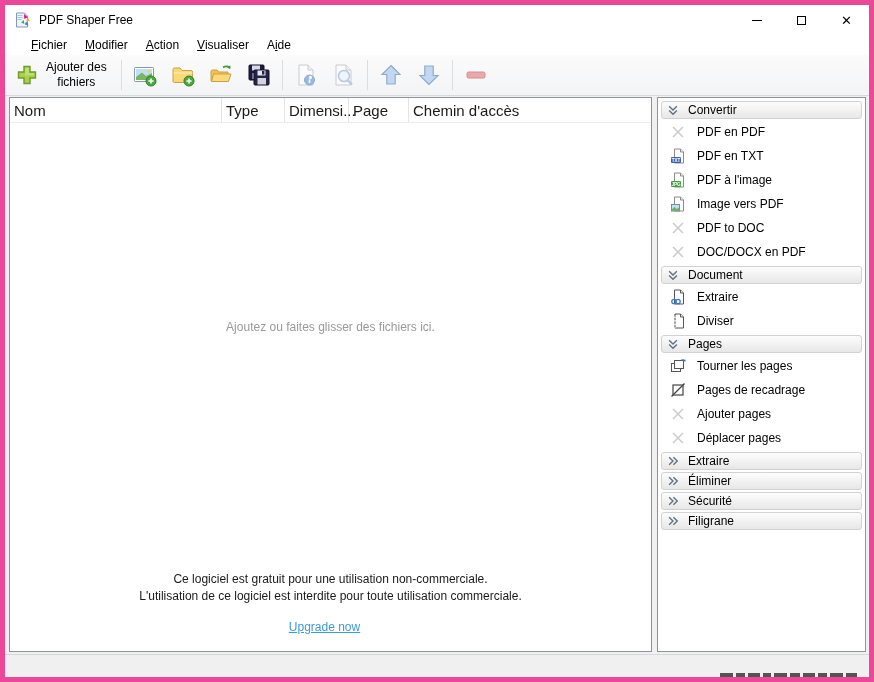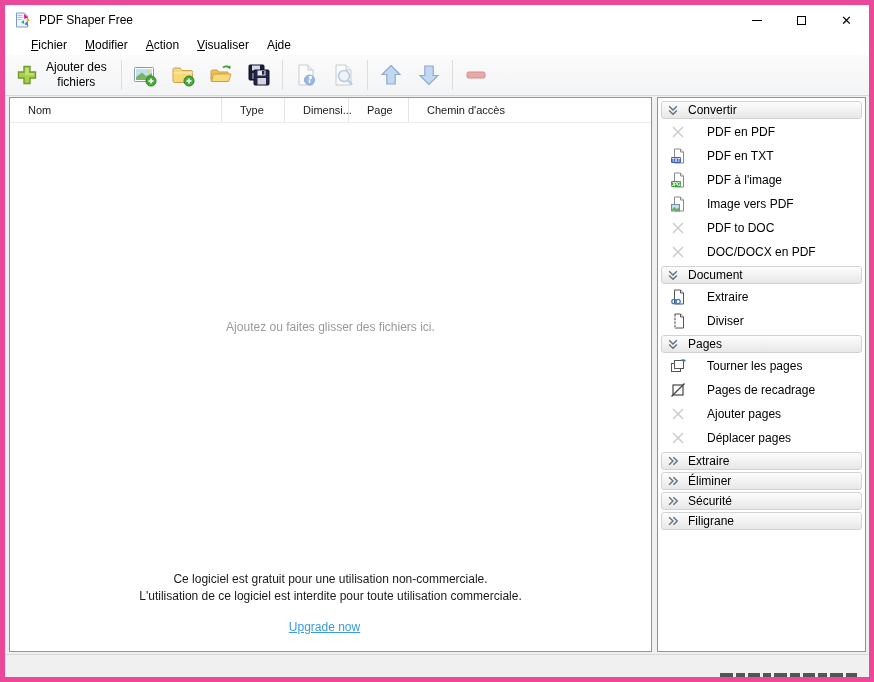--- a/index.html
+++ b/index.html
@@ -27,34 +27,34 @@
   .tb-add-label { font-size:12px; color:#000; text-align:center; line-height:1.25; }
   .tb-sep { width:1px; height:30px; background:#dcdddf; margin:0 4px; flex:0 0 auto; }
   .tb-icon { width:24px; height:24px; margin:0 7px; flex:0 0 auto; cursor:pointer; }
   .tb-icon.dim { opacity:.5; }
   .tb-icon.dim2 { opacity:.85; }
 
   
   .content { flex:1 1 auto; display:flex; padding:1px 3px 2px 4px; background:#f0f0f0; min-height:0; }
   .file-panel { width:643px; background:#fff; border:1px solid #8f949a; position:relative; flex:0 0 auto; }
   .table-header { display:flex; height:25px; border-bottom:1px solid #ececec; }
-  .th { font-size:11px; color:#1a1a1a; display:flex; align-items:center; padding-left:18px; border-right:1px solid #e4e4e4; height:100%; }
+  .th { font-size:15px; color:#1a1a1a; display:flex; align-items:center; padding-left:4px; border-right:1px solid #e4e4e4; height:100%; }
   .th.nom { width:212px; } .th.type { width:63px; } .th.dim { width:64px; } .th.page { width:60px; }
   .th.chemin { flex:1; border-right:none; }
   .empty-hint { position:absolute; top:222px; left:0; right:0; text-align:center; font-size:12px; color:#9a9a9a; }
   .notice { position:absolute; bottom:46px; left:0; right:0; text-align:center; font-size:12px; color:#1a1a1a; line-height:17px; }
   .upgrade { position:absolute; bottom:17px; left:0; right:12px; text-align:center; font-size:12px; }
   .upgrade a { color:#3b9ae1; text-decoration:underline; cursor:pointer; }
 
   
   .sidebar { flex:1; margin-left:5px; background:#fff; border:1px solid #8f949a; padding:1px; overflow:hidden; }
   .section-header { display:flex; align-items:center; gap:9px; height:18px; margin:2px 2px 1px 2px; padding:0 5px; background:linear-gradient(#fdfdfd,#e7e7e7); border:1px solid #d2d2d2; border-radius:3px; font-size:12px; color:#000; cursor:pointer; }
   .chev { width:12px; height:12px; flex:0 0 auto; }
   .chev.down { transform:rotate(90deg); }
-  .side-item { display:flex; align-items:center; gap:21px; height:24px; padding-left:11px; font-size:12px; color:#000; cursor:pointer; }
+  .side-item { display:flex; align-items:center; gap:11px; height:24px; padding-left:11px; font-size:12px; color:#000; cursor:pointer; }
   .side-icon { width:16px; height:16px; flex:0 0 auto; }
 
   
   .statusbar { height:23px; background:#f0f0f0; border-top:1px solid #d9d9d9; flex:0 0 auto; position:relative; }
   .cutoff-marks { position:absolute; right:12px; bottom:0; display:flex; gap:3px; align-items:flex-end; }
   .cutoff-marks i { display:block; height:4px; background:#383838; opacity:.85; }
 </style>
 </head>
 <body>
 

